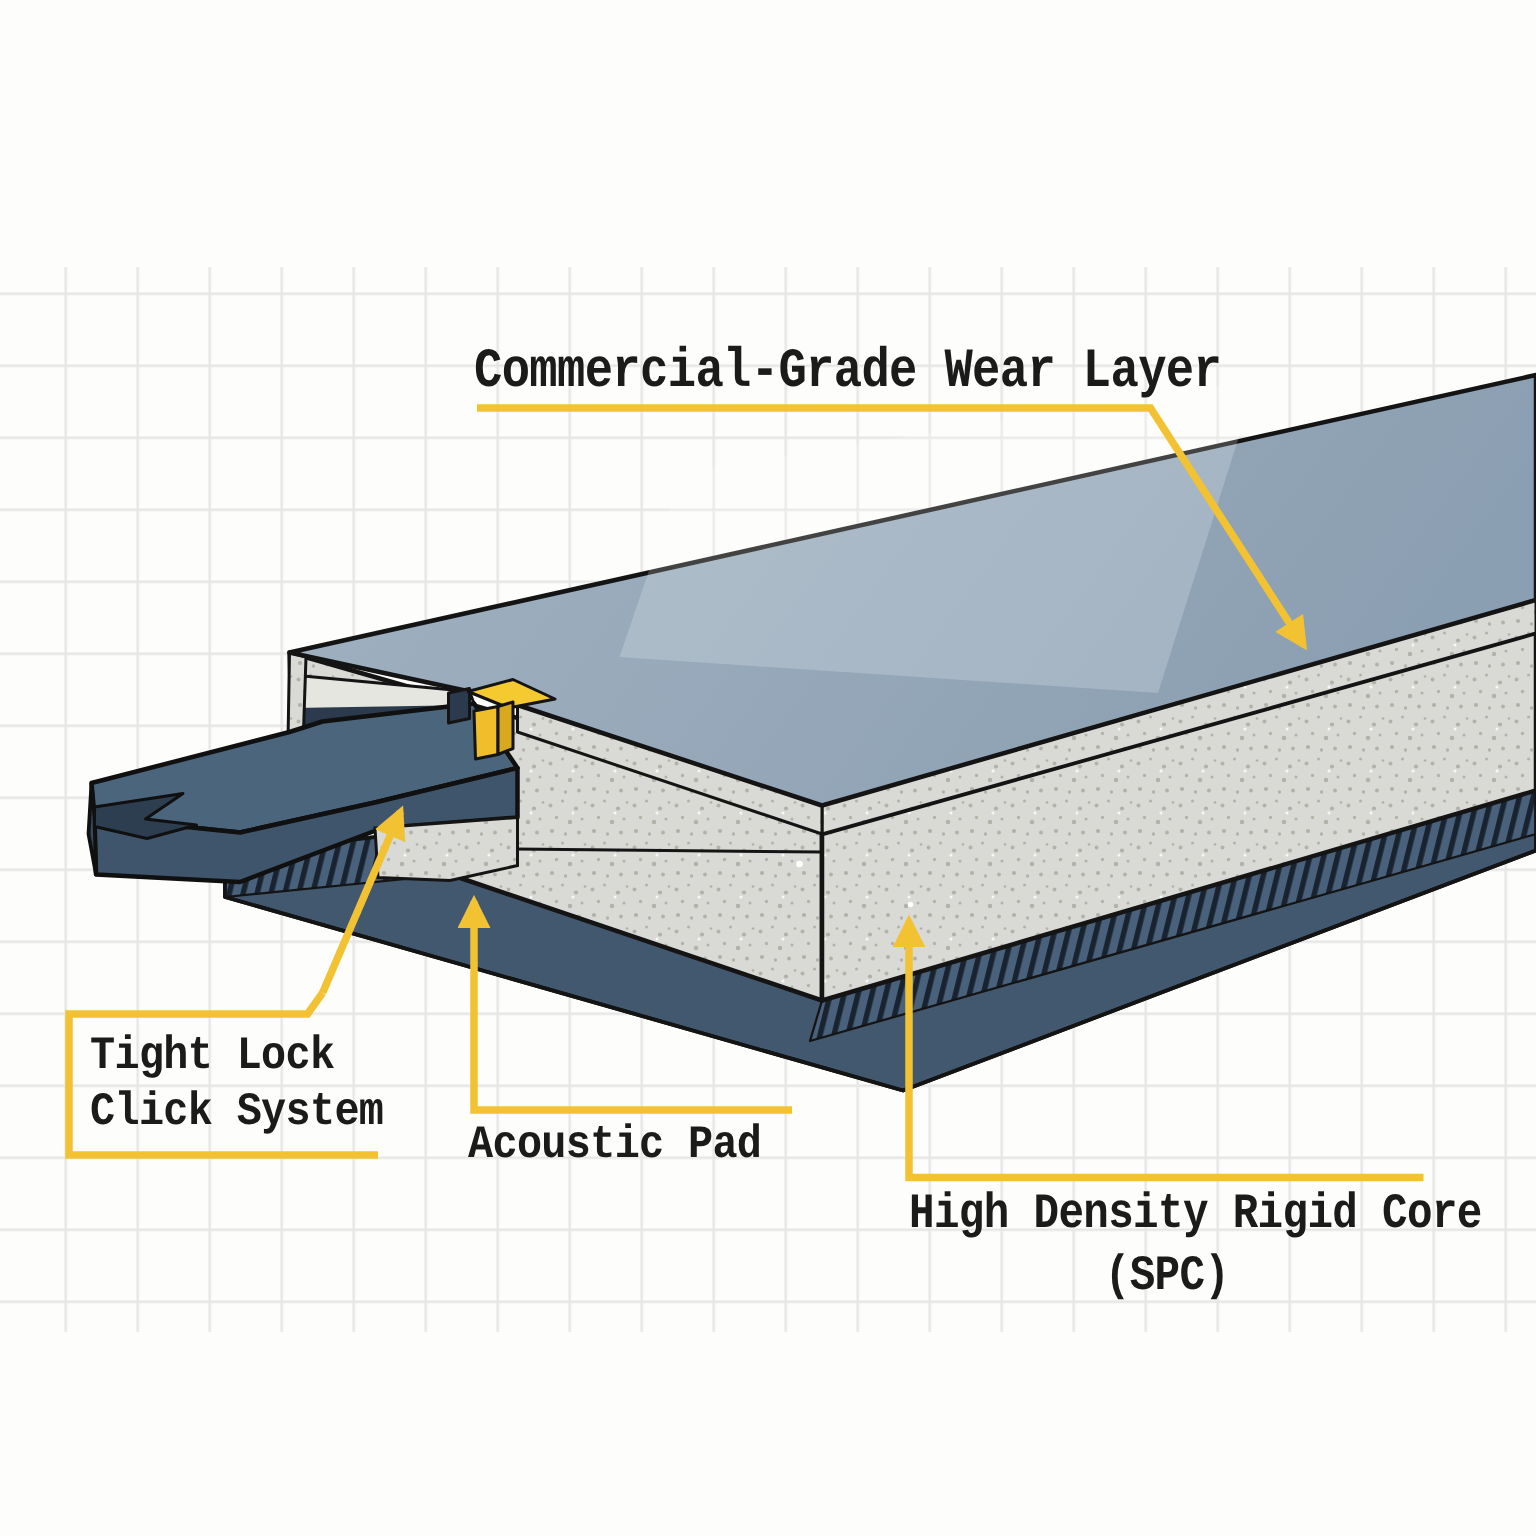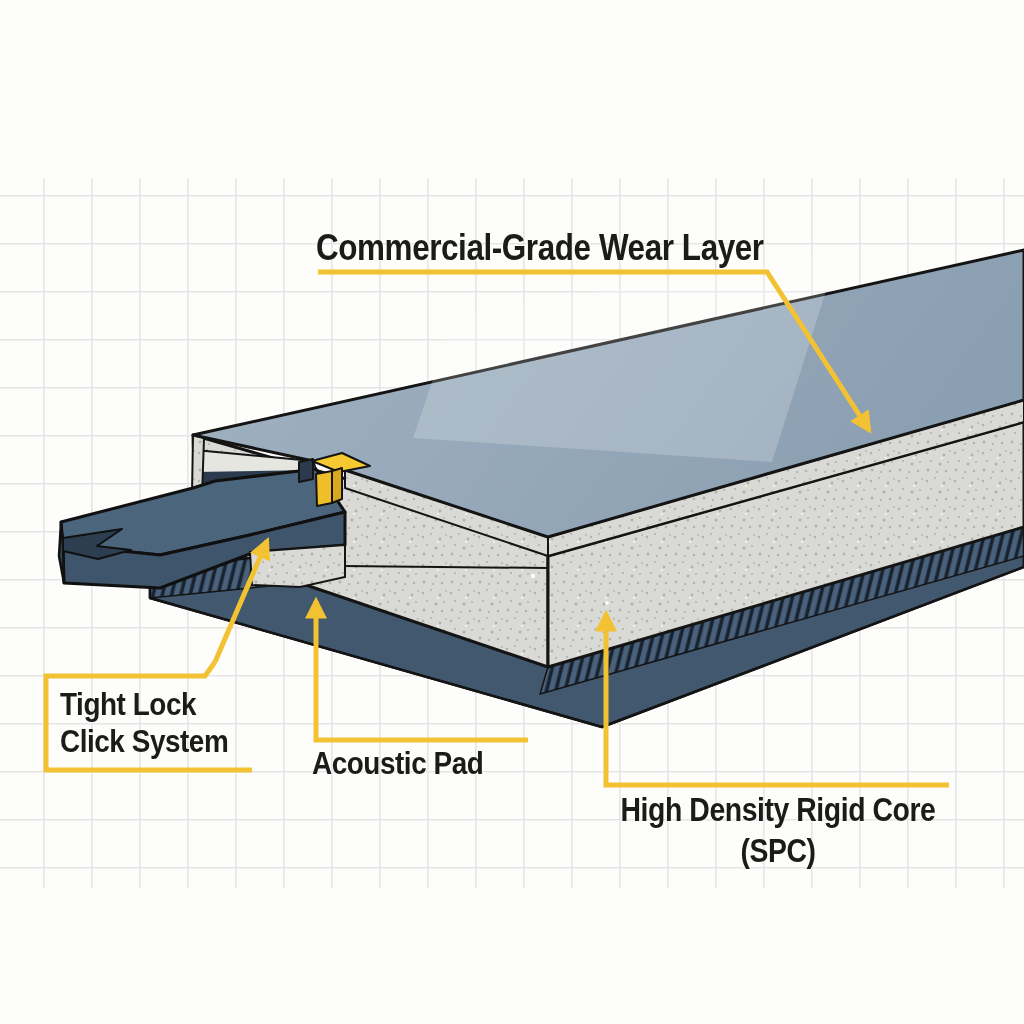--- a/index.html
+++ b/index.html
@@ -1,19 +1,19 @@
 <!DOCTYPE html>
 <html><head>
 <meta charset="utf-8">
 <style>
   html,body{margin:0;padding:0;background:#FDFDFB;}
   .stage{
     position:relative;width:1024px;height:1024px;overflow:hidden;
     background:#FDFDFB;
-    font-family:Liberation Sans, sans-serif;
+    font-family:Liberation Mono, monospace;
   }
   .stage svg{position:absolute;inset:0;}
   .lbl{
     position:absolute;
     font-weight:700;
     color:#1B1B19;
     white-space:nowrap;
     text-shadow:0 0 2px rgba(255,255,255,.7);
   }
   #lbl-wear{left:316px;top:227px;font-size:37px;transform:scaleX(.85);transform-origin:0 0;letter-spacing:-.5px;}

